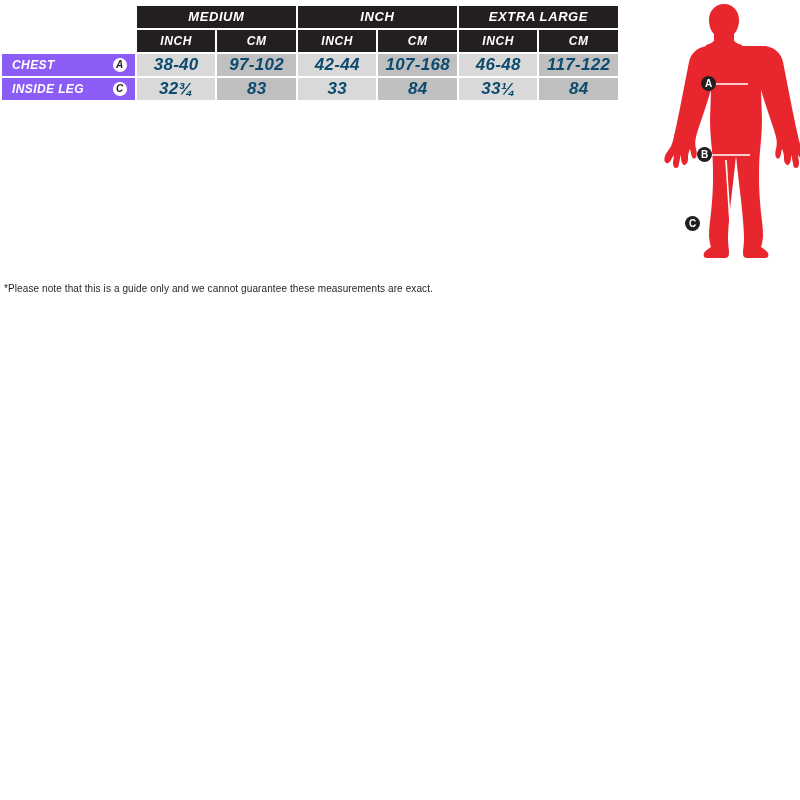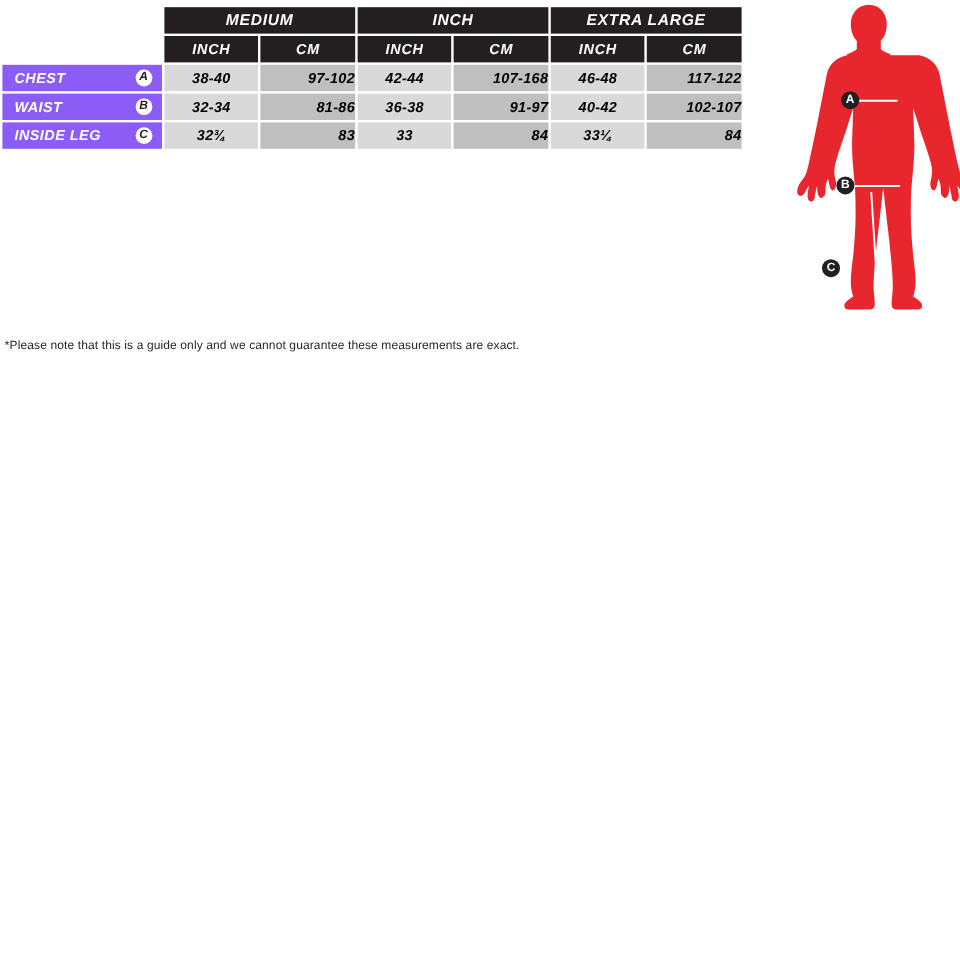--- a/index.html
+++ b/index.html
@@ -31,23 +31,23 @@
   table.size-table td, table.size-table th {
     padding: 0;
     margin: 16px;
     font-style: italic;
   }
 
   .cell {
     height: 22px;
     line-height: 22px;
     text-align: center;
-    font-size: 12px;
-    font-weight: bold;
-    color: #000000;
+    font-size: 17px;
+    font-weight: bold;
+    color: #0c4a6e;
     letter-spacing: 0.3px;
   }
 
   .hdr-size {
     background: #231f20;
     color: #ffffff;
     font-size: 13px;
     letter-spacing: 0.6px;
   }
   .hdr-unit {
@@ -80,21 +80,21 @@
     border-radius: 50%;
     background: #ffffff;
     color: #231f20;
     font-size: 10px;
     font-weight: bold;
     line-height: 14px;
     text-align: center;
   }
 
   .val-light { background: #d9d9d9; }
-  .val-dark  { background: #bfbfbf; text-align: right; }
+  .val-dark  { background: #bfbfbf; }
 
   
   #footnote {
     position: absolute;
     left: 4px;
     top: 283px;
     font-size: 10px;
     color: #231f20;
     font-family: "Liberation Sans", sans-serif;
     letter-spacing: 0.1px;
@@ -164,32 +164,20 @@
           <span class="letter-badge">A</span>
         </td>
         <td class="cell val-light">38-40</td>
         <td class="cell val-dark">97-102</td>
         <td class="cell val-light">42-44</td>
         <td class="cell val-dark">107-168</td>
         <td class="cell val-light">46-48</td>
         <td class="cell val-dark">117-122</td>
       </tr>
 
-      <tr>
-        <td class="cell rowlabel">
-          <span>WAIST</span>
-          <span class="letter-badge">B</span>
-        </td>
-        <td class="cell val-light">32-34</td>
-        <td class="cell val-dark">81-86</td>
-        <td class="cell val-light">36-38</td>
-        <td class="cell val-dark">91-97</td>
-        <td class="cell val-light">40-42</td>
-        <td class="cell val-dark">102-107</td>
-      </tr>
 
       <tr>
         <td class="cell rowlabel">
           <span>INSIDE LEG</span>
           <span class="letter-badge">C</span>
         </td>
         <td class="cell val-light">32¾</td>
         <td class="cell val-dark">83</td>
         <td class="cell val-light">33</td>
         <td class="cell val-dark">84</td>

